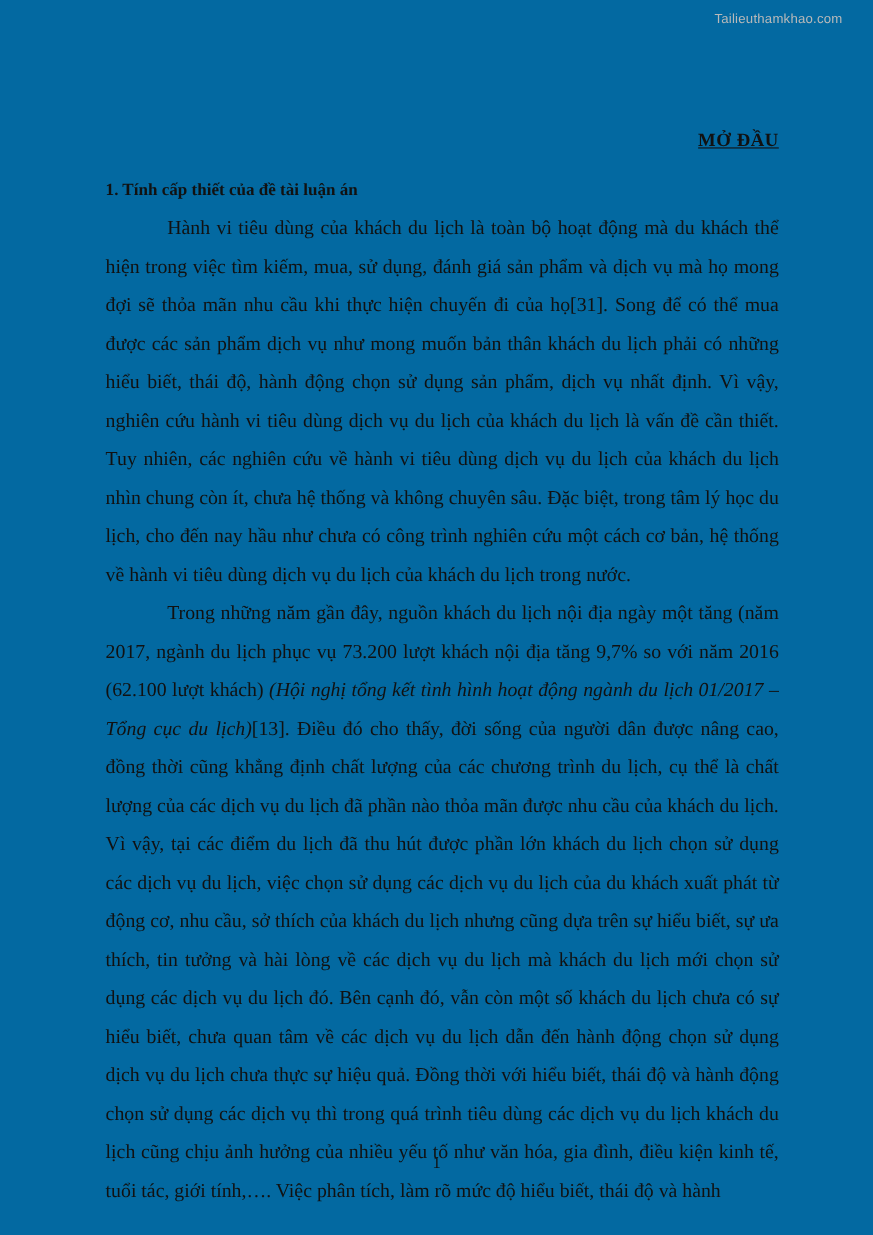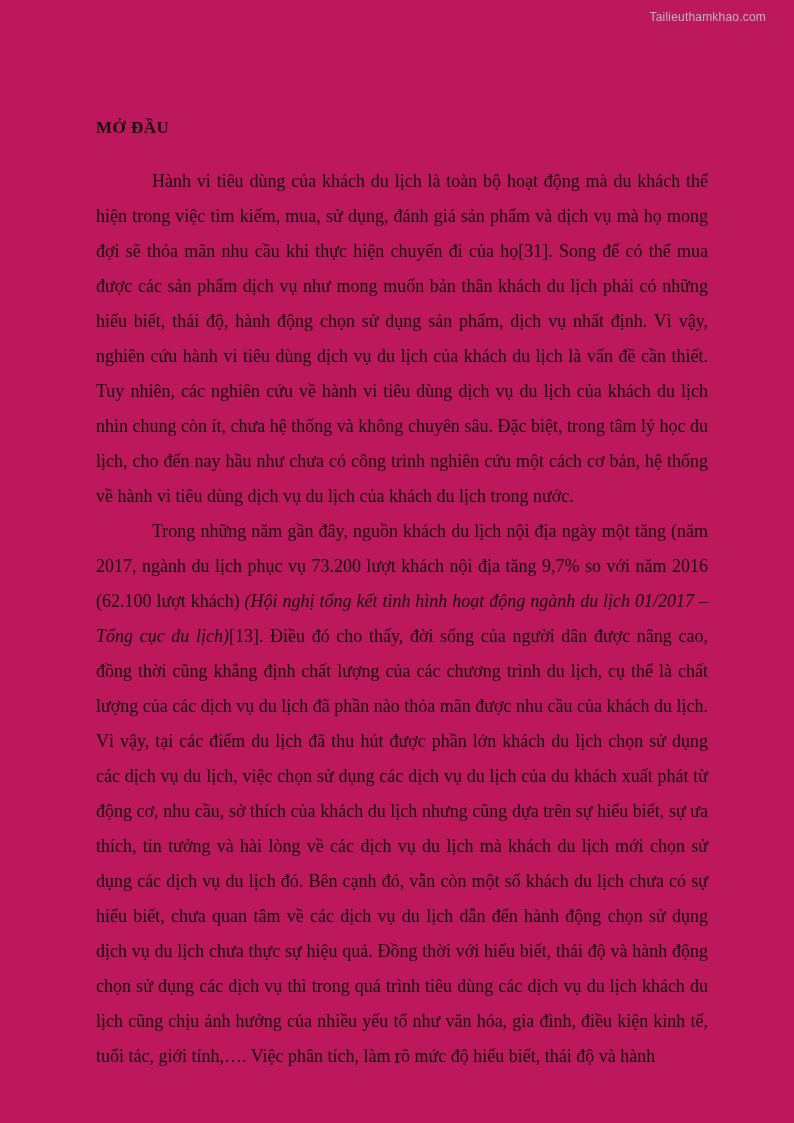--- a/index.html
+++ b/index.html
@@ -4,21 +4,21 @@
 <style>
   html, body {
     margin: 0;
     padding: 0;
     background: #d8d8d8;
   }
   .page {
     position: relative;
     width: 794px;
     height: 1123px;
-    background: #be185d;
+    background: #0369a1;
     margin: 0 auto;
     overflow: hidden;
     font-family: "Liberation Serif", serif;
     color: #111111;
   }
   .watermark {
     position: absolute;
     top: 10px;
     right: 28px;
     font-family: "Liberation Sans", sans-serif;
@@ -26,25 +26,26 @@
     color: #b9b9b9;
     letter-spacing: 0.2px;
   }
   .content {
     position: absolute;
     left: 96px;
     top: 118px;
     width: 612px;
   }
   .doc-title {
-    text-align: left;
+    text-align: right;
     font-weight: bold;
     font-size: 17px;
     letter-spacing: 0.5px;
     margin: 0 0 26px 0;
+    text-decoration: underline;
   }
   .section-heading {
     font-weight: bold;
     font-size: 15.5px;
     margin: 0 0 8px 0;
   }
   p.body-par {
     margin: 0;
     font-size: 18px;
     line-height: 35px;
@@ -71,20 +72,21 @@
 <body>
 
 <div class="page">
 
   <div class="watermark">Tailieuthamkhao.com</div>
 
   <div class="content">
 
     <h1 class="doc-title">MỞ ĐẦU</h1>
 
+    <h2 class="section-heading">1. Tính cấp thiết của đề tài luận án</h2>
 
     <p class="body-par">
       <span>Hành vi tiêu dùng của khách du lịch là toàn bộ hoạt động mà du khách thể hiện trong việc tìm kiếm, mua, sử dụng, đánh giá sản phẩm và dịch vụ mà họ mong đợi sẽ thỏa mãn nhu cầu khi thực hiện chuyến đi của họ[31]. Song để có thể mua được các sản phẩm dịch vụ như mong muốn bản thân khách du lịch phải có những hiểu biết, thái độ, hành động chọn sử dụng sản phẩm, dịch vụ nhất định. Vì vậy, nghiên cứu hành vi tiêu dùng dịch vụ du lịch của khách du lịch là vấn đề cần thiết. Tuy nhiên, các nghiên cứu về hành vi tiêu dùng dịch vụ du lịch của khách du lịch nhìn chung còn ít, chưa hệ thống và không chuyên sâu. Đặc biệt, trong tâm lý học du lịch, cho đến nay hầu như chưa có công trình nghiên cứu một cách cơ bản, hệ thống về hành vi tiêu dùng dịch vụ du lịch của khách du lịch trong nước.</span>
     </p>
 
     <p class="body-par">
       <span>Trong những năm gần đây, nguồn khách du lịch nội địa ngày một tăng (năm 2017, ngành du lịch phục vụ 73.200 lượt khách nội địa tăng 9,7% so với năm 2016 (62.100 lượt khách) </span><span class="italic">(Hội nghị tổng kết tình hình hoạt động ngành du lịch 01/2017 – Tổng cục du lịch)</span><span>[13]. Điều đó cho thấy, đời sống của người dân được nâng cao, đồng thời cũng khẳng định chất lượng của các chương trình du lịch, cụ thể là chất lượng của các dịch vụ du lịch đã phần nào thỏa mãn được nhu cầu của khách du lịch. Vì vậy, tại các điểm du lịch đã thu hút được phần lớn khách du lịch chọn sử dụng các dịch vụ du lịch, việc chọn sử dụng các dịch vụ du lịch của du khách xuất phát từ động cơ, nhu cầu, sở thích của khách du lịch nhưng cũng dựa trên sự hiểu biết, sự ưa thích, tin tưởng và hài lòng về các dịch vụ du lịch mà khách du lịch mới chọn sử dụng các dịch vụ du lịch đó. Bên cạnh đó, vẫn còn một số khách du lịch chưa có sự hiểu biết, chưa quan tâm về các dịch vụ du lịch dẫn đến hành động chọn sử dụng dịch vụ du lịch chưa thực sự hiệu quả. Đồng thời với hiểu biết, thái độ và hành động chọn sử dụng các dịch vụ thì trong quá trình tiêu dùng các dịch vụ du lịch khách du lịch cũng chịu ảnh hưởng của nhiều yếu tố như văn hóa, gia đình, điều kiện kinh tế, tuổi tác, giới tính,…. Việc phân tích, làm rõ mức độ hiểu biết, thái độ và hành</span>
     </p>
 
   </div>

